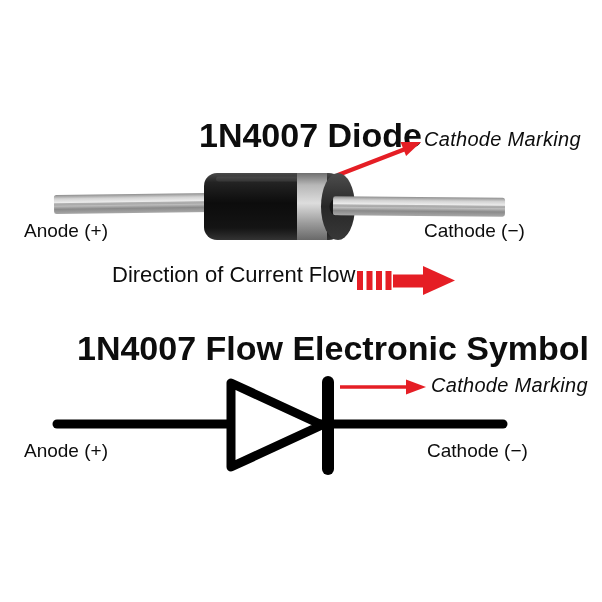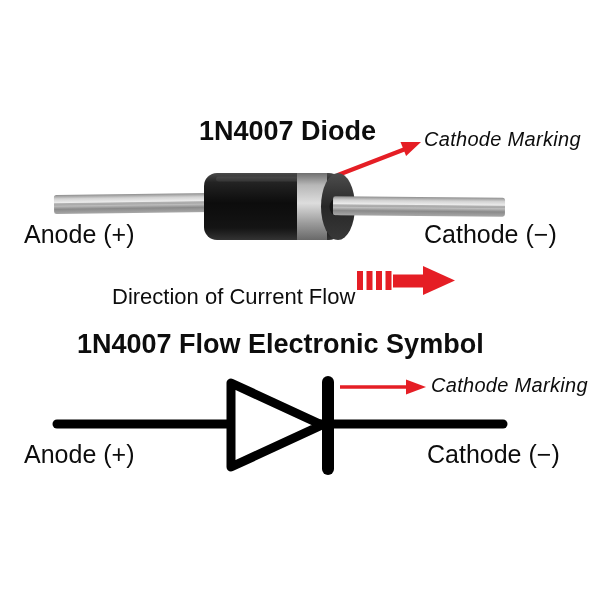--- a/index.html
+++ b/index.html
@@ -9,28 +9,28 @@
     height: 602px;
     background: #ffffff;
     overflow: hidden;
     font-family: "Liberation Sans", "DejaVu Sans", sans-serif;
     color: #0d0d0d;
   }
   .abs { position: absolute; }
   .title {
     margin: 0;
     font-weight: 700;
-    font-size: 27px;
+    font-size: 34px;
     line-height: 1.1;
     color: #0d0d0d;
     white-space: nowrap;
     letter-spacing: 0;
   }
   .label {
-    font-size: 25px;
+    font-size: 19px;
     line-height: 1.15;
     white-space: nowrap;
     color: #0d0d0d;
   }
   .label.small {
     font-size: 20px;
     letter-spacing: 0.3px;
     font-style: italic;
   }
   .label.flow {
@@ -101,21 +101,21 @@
       <g transform="rotate(0.5 380 42)">
         <rect x="293" y="32" width="172" height="19" rx="2.5" fill="url(#leadGrad)"></rect>
         <rect x="293" y="40" width="172" height="2.5" fill="#9a9a9a" opacity="0.7"></rect>
       </g>
     </svg>
 
     <div class="abs label" style="left:24px; top:220px;">Anode (+)</div>
 
     <div class="abs label" style="left:424px; top:220px;">Cathode (−)</div>
 
-    <div class="abs label flow" style="left:112px; top:262px;margin-top:22px;">Direction of Current Flow</div>
+    <div class="abs label flow" style="left:112px; top:262px;">Direction of Current Flow</div>
 
     <svg class="abs" style="left:352px; top:258px;" width="105" height="45" viewBox="0 0 105 45">
       <rect x="5" y="13" width="6" height="19" fill="#e51e25"></rect>
       <rect x="14.5" y="13" width="6" height="19" fill="#e51e25"></rect>
       <rect x="24" y="13" width="6" height="19" fill="#e51e25"></rect>
       <rect x="33.5" y="13" width="6" height="19" fill="#e51e25"></rect>
       <rect x="41" y="16.5" width="32" height="13" fill="#e51e25"></rect>
       <polygon points="71,8 103,22.5 71,37" fill="#e51e25"></polygon>
     </svg>
 

